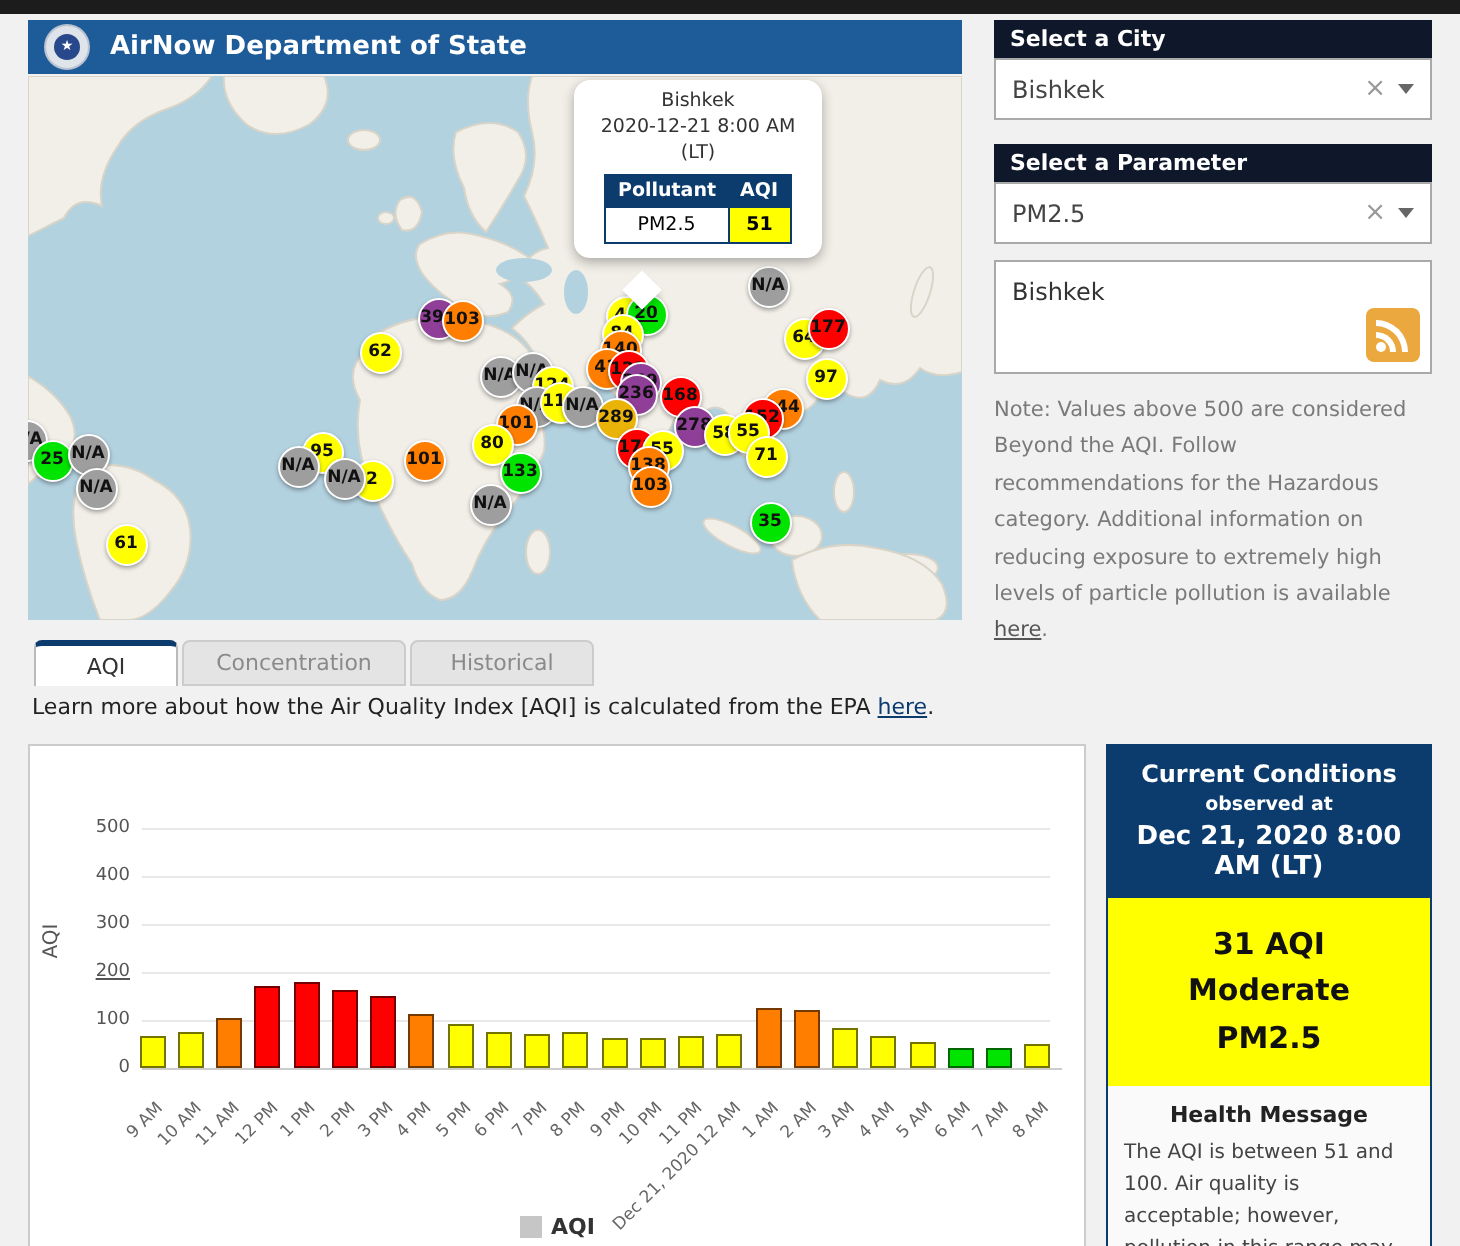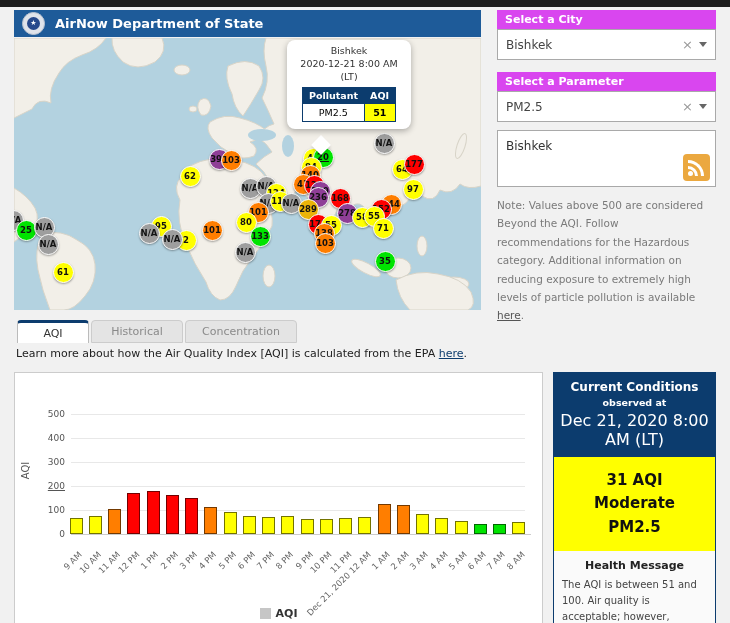--- a/index.html
+++ b/index.html
@@ -19,21 +19,21 @@
   
   #popup{position:absolute;left:273px;top:2px;width:116px;background:#fff;border-radius:8px;box-shadow:0 2px 6px rgba(0,0,0,.3);padding:5px 4px 7px 4px;z-index:60;}
   #popup .ptxt{text-align:center;font-size:9.5px;color:#333;line-height:1.35;}
   #popup table{border-collapse:collapse;margin:4px auto 0 auto;border:1px solid #0c3c6e;}
   #popup th{background:#0c3c6e;color:#fff;font-size:9.5px;padding:2px 6px;}
   #popup td{font-size:9.5px;text-align:center;padding:3px 6px;border:1px solid #0c3c6e;}
   #popup td.aqiCell{font-weight:bold;}
   #popup-tail{position:absolute;left:300px;top:100px;width:14px;height:14px;background:#fff;transform:rotate(45deg);box-shadow:2px 2px 3px rgba(0,0,0,.15);z-index:59;}
 
   
-  .sideHeader{position:absolute;left:497px;width:219px;height:35px;background:#d946ef;color:#fff;font-size:11px;font-weight:bold;line-height:19px;padding-left:8px;box-sizing:border-box;}
+  .sideHeader{position:absolute;left:497px;width:219px;height:35px;background:#0f172a;color:#fff;font-size:11px;font-weight:bold;line-height:19px;padding-left:8px;box-sizing:border-box;}
   .dropdown{position:absolute;left:497px;width:219px;height:31px;background:#fff;border:1px solid #a9a9a9;box-sizing:border-box;display:flex;align-items:center;}
   .dropdown .val{flex:1;font-size:12px;color:#444;padding-left:8px;}
   .dropdown .clear{color:#999;font-size:13px;padding:0 6px;cursor:pointer;}
   .dropdown .caret{width:0;height:0;border-left:4px solid transparent;border-right:4px solid transparent;border-top:5px solid #666;margin-right:8px;}
   #feedbox{position:absolute;left:497px;top:130px;width:219px;height:57px;background:#fff;border:1px solid #a9a9a9;box-sizing:border-box;}
   #feedbox .city{font-size:12px;color:#333;padding:8px 0 0 8px;}
   #rss{position:absolute;right:5px;bottom:5px;width:27px;height:27px;background:#eba83f;border-radius:4px;}
   #rss .dot{position:absolute;left:5px;bottom:5px;width:5px;height:5px;background:#fff;border-radius:50%;}
   #rss .w1{position:absolute;left:5px;bottom:5px;width:7px;height:7px;border:0 solid #fff;border-top-width:3px;border-right-width:3px;border-top-right-radius:100%;}
   #rss .w2{position:absolute;left:5px;bottom:5px;width:13px;height:13px;border:0 solid #fff;border-top-width:3px;border-right-width:3px;border-top-right-radius:100%;}
@@ -61,21 +61,21 @@
   .bar{position:absolute;box-sizing:border-box;border:1px solid rgba(0,0,0,.55);}
   .xlabel{position:absolute;white-space:nowrap;font-size:8.5px;color:#666;transform:rotate(-45deg);transform-origin:100% 50%;}
   #legend{position:absolute;left:0;top:234px;width:100%;display:flex;align-items:center;justify-content:center;font-size:11px;font-weight:bold;color:#333;}
   #legend .sw{width:11px;height:11px;background:#c6c6c6;margin-right:5px;}
 
   
   #cond{position:absolute;left:553px;top:372px;width:163px;height:260px;background:#fff;border:1px solid #0c3c6e;box-sizing:border-box;}
   #condheader{background:#0c3c6e;color:#fff;text-align:center;padding:7px 4px 8px 4px;}
   #condheader .t1{font-size:12px;font-weight:bold;}
   #condheader .t2{font-size:9.5px;font-weight:bold;margin-top:3px;}
-  #condheader .t3{font-size:16px;font-weight:normal;margin-top:3px;}
+  #condheader .t3{font-size:13px;font-weight:bold;margin-top:3px;}
   #condaqi{background:#ffff00;text-align:center;padding:12px 4px;}
   #condaqi div{font-size:15px;font-weight:bold;color:#111;line-height:1.55;}
   #condhealth{padding:8px 8px;background:#fafafa;}
   #condhealth .ht{font-size:11px;font-weight:bold;color:#222;text-align:center;margin-bottom:5px;}
   #condhealth .hb{font-size:10px;color:#444;line-height:1.62;}
 </style>
 </head>
 <body>
 
 <div id="page">
@@ -224,22 +224,22 @@
         <span class="dot"></span>
         <span class="w1"></span>
         <span class="w2"></span>
       </div>
   </div>
 
   <div id="note"><span>Note: Values above 500 are considered Beyond the AQI. Follow recommendations for the Hazardous category. Additional information on reducing exposure to extremely high levels of particle pollution is available </span><a href="#">here</a><span>.</span></div>
 
   <div id="tabs">
     <div class="tab active" id="tab-aqi">AQI</div>
+    <div class="tab inactive" id="tab-conc">Concentration</div>
     <div class="tab inactive" id="tab-hist">Historical</div>
-    <div class="tab inactive" id="tab-conc">Concentration</div>
   </div>
   <div id="learnmore"><span>Learn more about how the Air Quality Index [AQI] is calculated from the EPA </span><a href="#">here</a><span>.</span></div>
 
   <div id="chartcard">
     <div id="plot">
       <div id="ylab">AQI</div>
     <div class="axisline" style="top: 161px;"></div>
         <div class="ytick" style="left: 12px; top: 156px;">0</div>
         <div class="gridline" style="top: 137px;"></div>
         <div class="ytick" style="left: 12px; top: 132px;">100</div>

